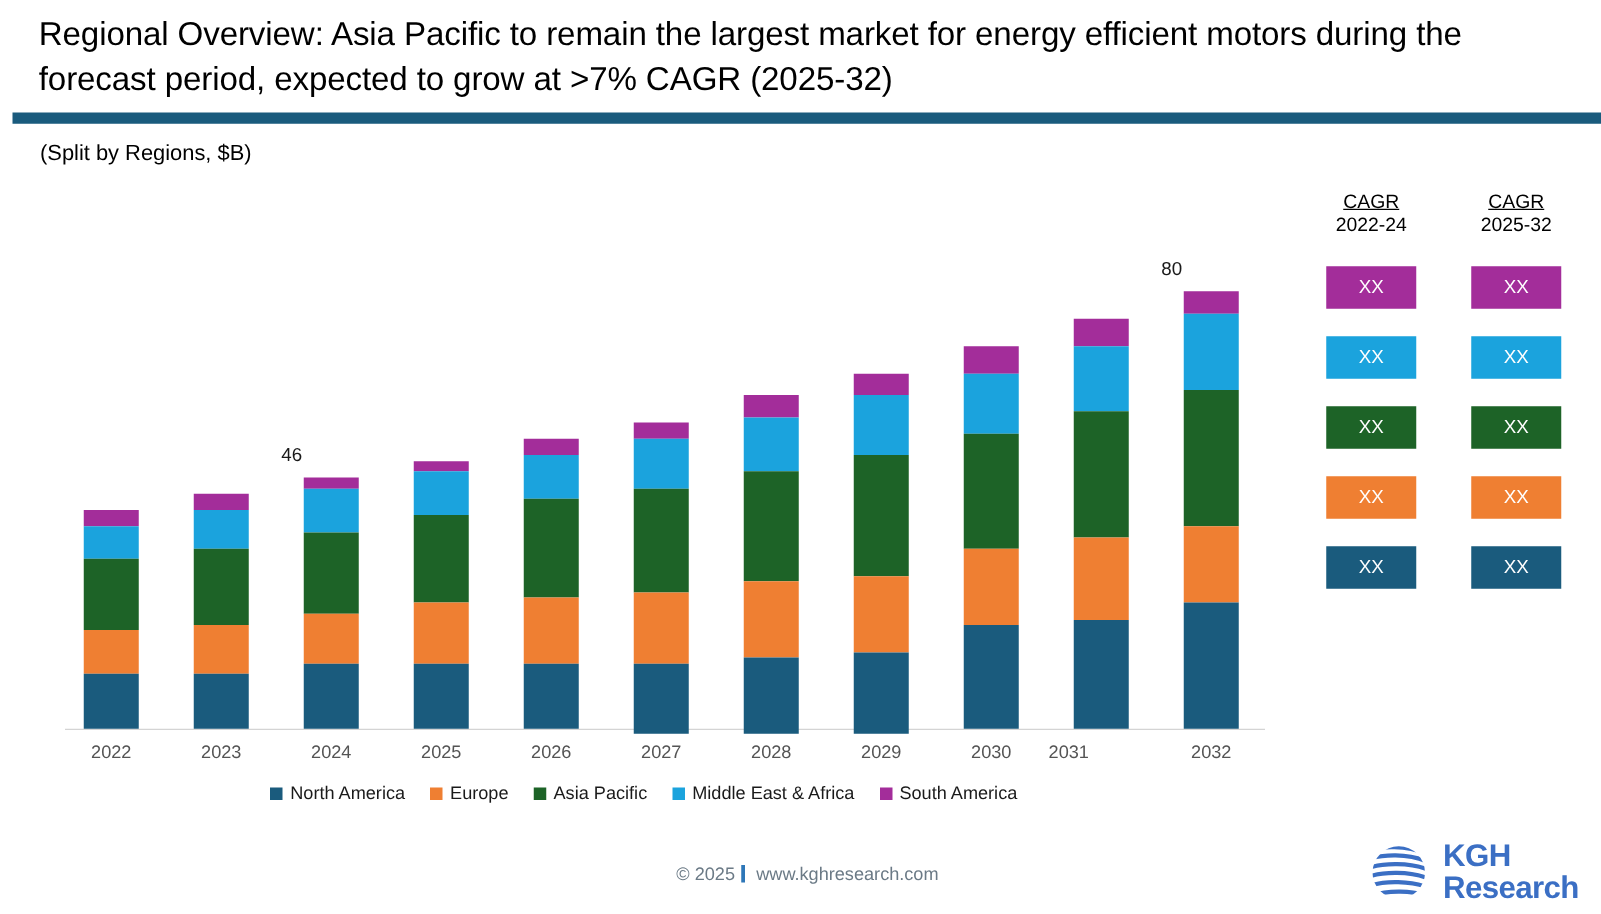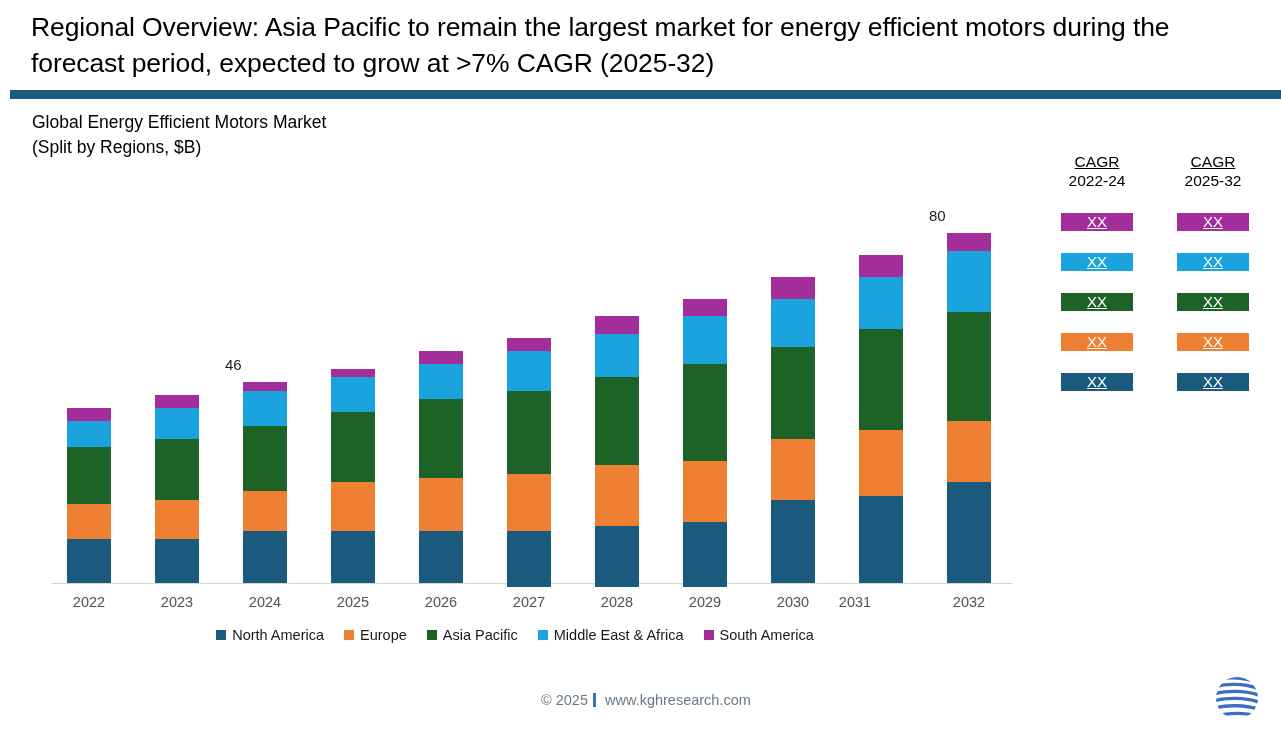--- a/index.html
+++ b/index.html
@@ -55,23 +55,23 @@
     position:absolute;left:1050px;top:112px;width:210px;
     display:flex;gap:22px;
   }
   .cagr-col{width:94px;margin-top:40px;}
   .cagr-head{
     text-align:center;font-size:15.5px;color:#000;line-height:1.25;
   }
   .cagr-head .head-top{text-decoration:underline;display:block;}
   .cagr-head .head-sub{display:block;}
   .cagr-cell{
-    width:72px;height:18px;margin:0 auto;
+    width:72px;height:34px;margin:0 auto;
     display:flex;align-items:center;justify-content:center;
-    color:#ffffff;font-size:15px;text-decoration:underline;
+    color:#ffffff;font-size:15px;
   }
   .cagr-spacer{height:22px;}
   
   #footer-copy{
     position:absolute;left:541px;top:692px;
     font-size:14.5px;color:#6b7a86;white-space:nowrap;
   }
   #footer-copy .divider{
     display:inline-block;width:3px;height:14px;background:#2e77b8;
     vertical-align:-2px;margin:0 9px 0 5px;
@@ -88,21 +88,20 @@
   #brand-name-1{font-size:25px;letter-spacing:-0.5px;}
   #brand-name-2{font-size:25px;letter-spacing:-0.5px;}
 </style>
 </head>
 <body>
 
 <div id="header-title">Regional Overview: Asia Pacific to remain the largest market for energy efficient motors during the forecast period, expected to grow at &gt;7% CAGR (2025-32)</div>
 <div id="header-rule"></div>
 
 <div id="chart-subtitle">
-  <span class="line1">Global Energy Efficient Motors Market</span>
   <span class="line2">(Split by Regions, $B)</span>
 </div>
 
 <div id="plot-area">
   <div id="axis-line"></div>
   <div id="bars">
       <div class="bar" style="left: 67px; top: 408px; bottom: auto; height: 175px;">
         <span class="seg" style="height: 13.125px; background: rgb(163, 45, 154);"></span>
         <span class="seg" style="height: 26.25px; background: rgb(27, 163, 221);"></span>
         <span class="seg" style="height: 56.875px; background: rgb(29, 99, 39);"></span>
@@ -259,13 +258,17 @@
     </defs>
     <g clip-path="url(#globeclip)" fill="none" stroke="#3b6fc4" stroke-width="3.4" stroke-linecap="round">
       <path d="M-2 10 C 10 4, 34 4, 50 12"></path>
       <path d="M-2 17 C 10 11, 36 10, 52 19"></path>
       <path d="M-2 24 C 10 18, 38 17, 54 26"></path>
       <path d="M-2 31 C 10 25, 38 24, 54 33"></path>
       <path d="M0 38 C 12 32, 38 32, 54 40"></path>
       <path d="M4 45 C 16 40, 38 40, 52 46"></path>
     </g>
   </svg>
+  <div id="brand-text">
+    <span id="brand-name-1">KGH</span>
+    <span id="brand-name-2">Research</span>
+  </div>
 </div>
 
 </body></html>

